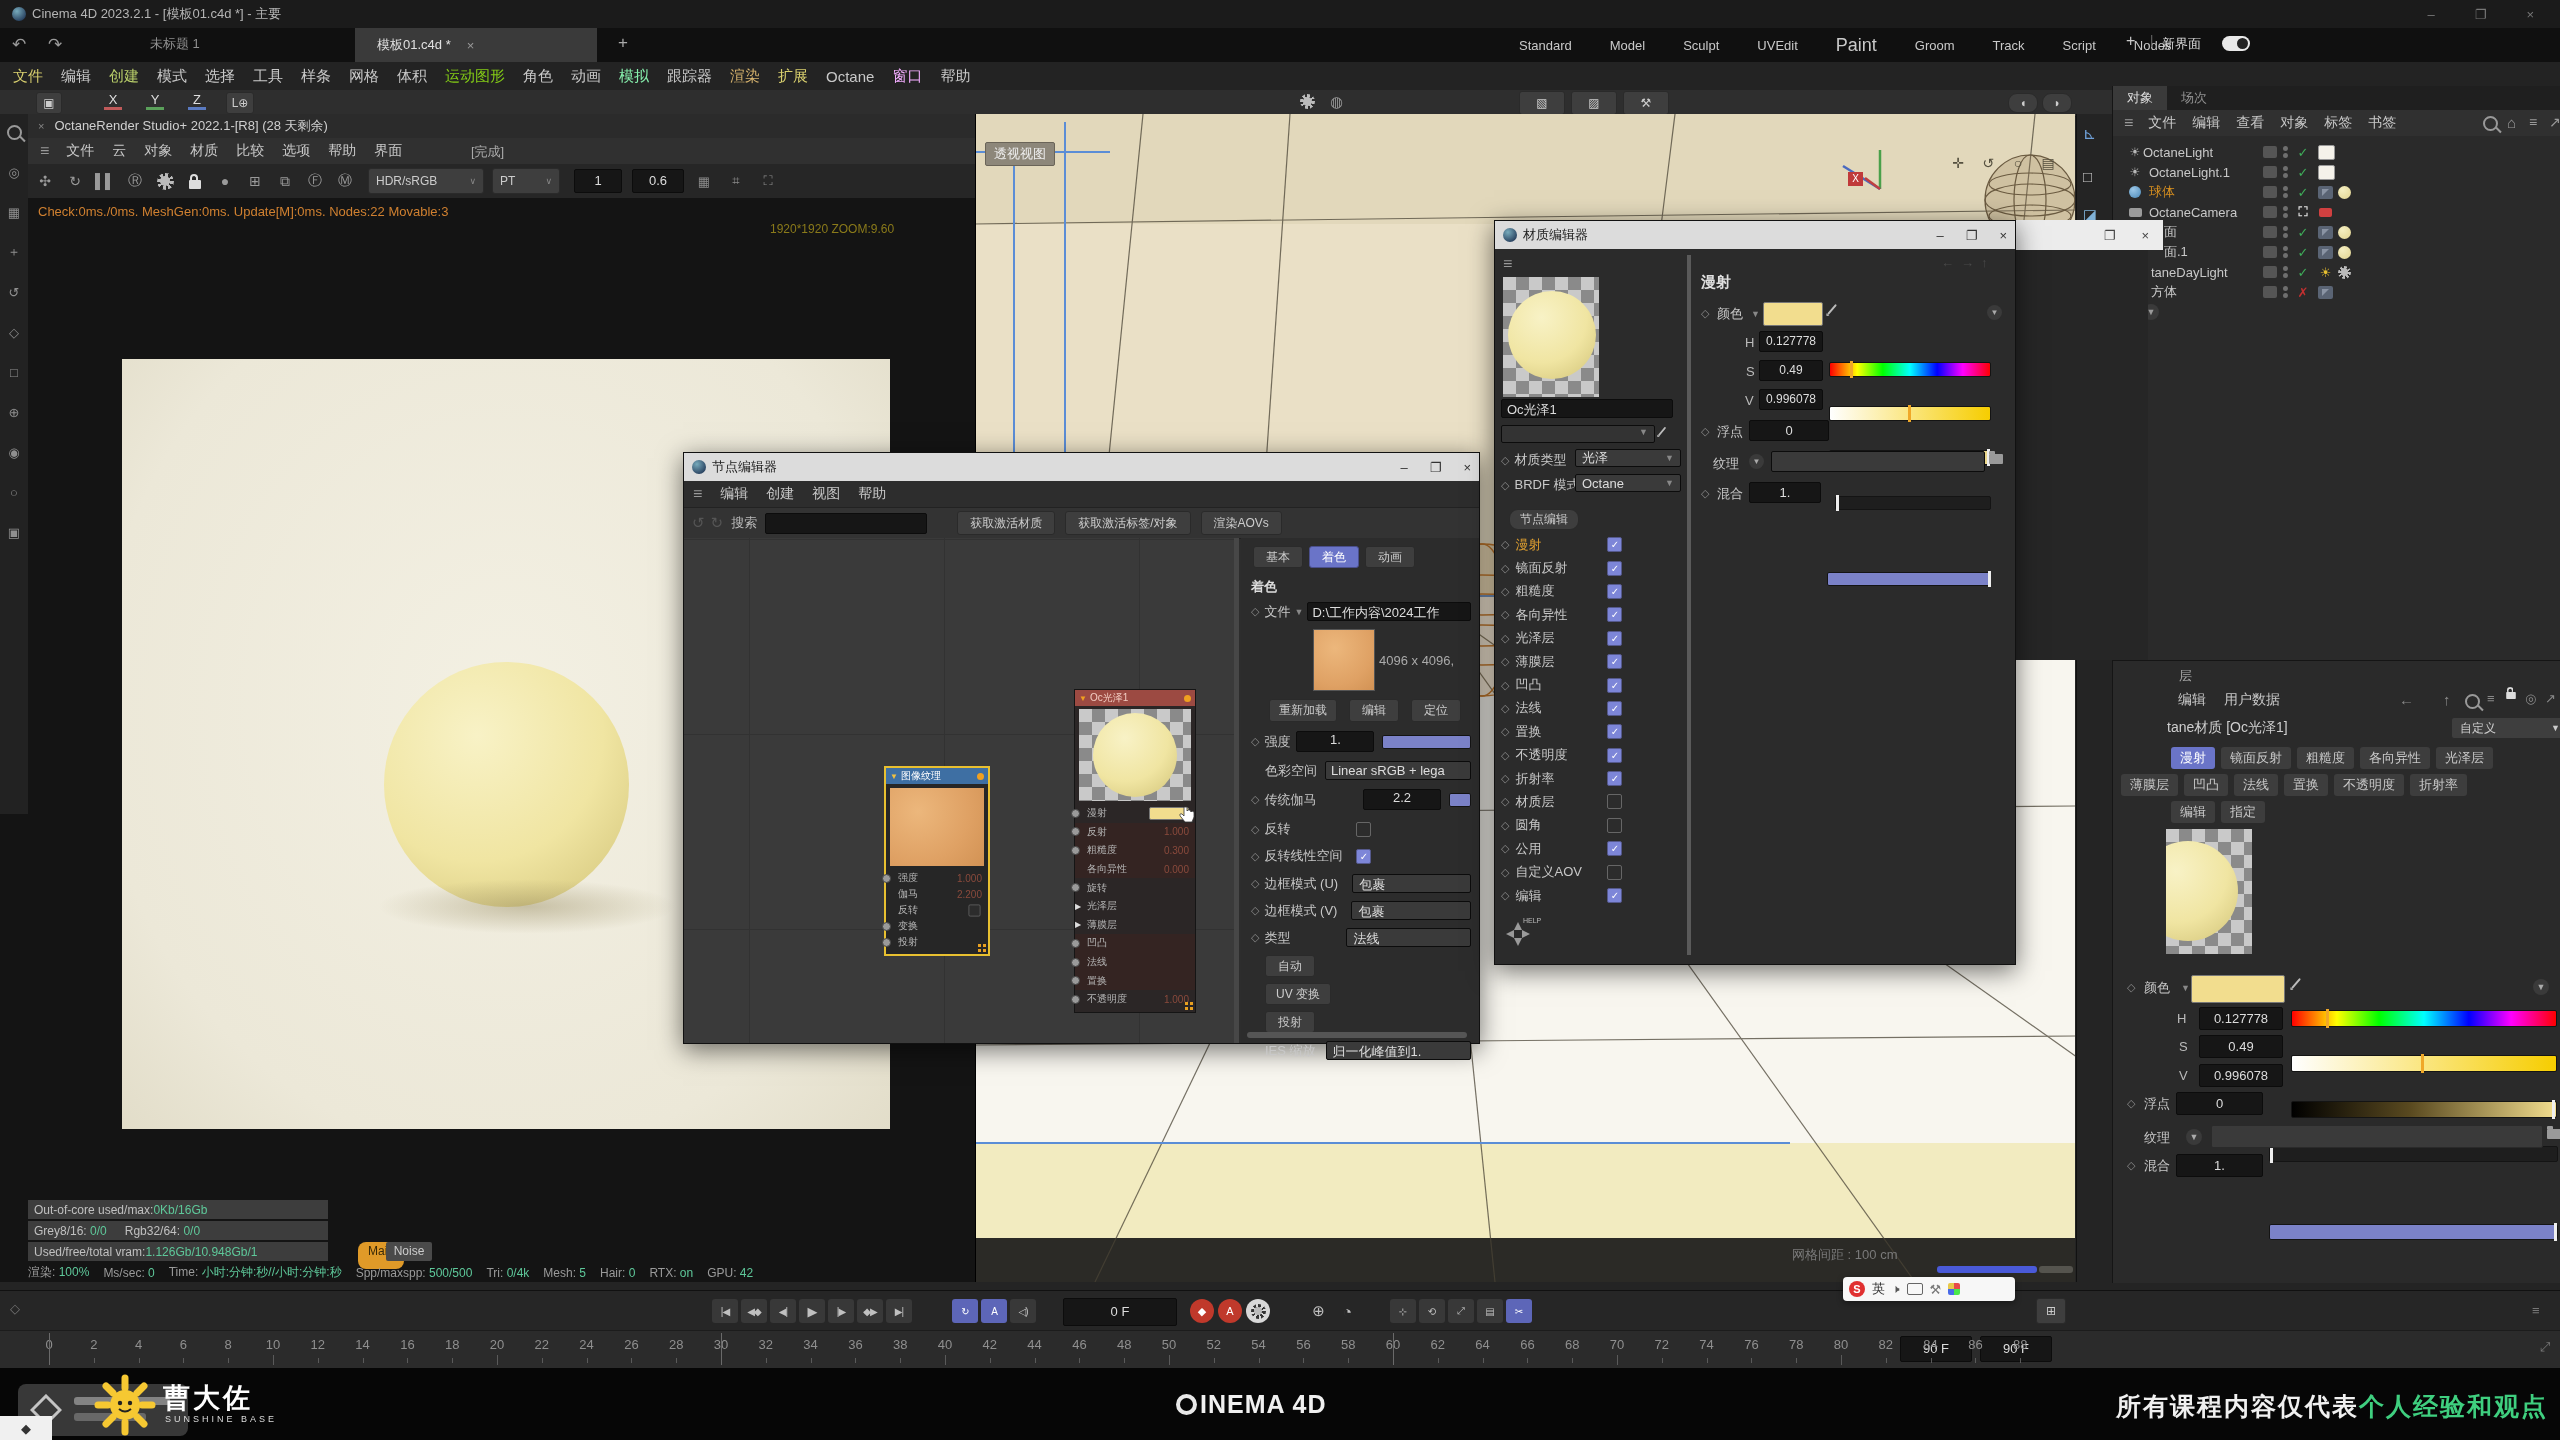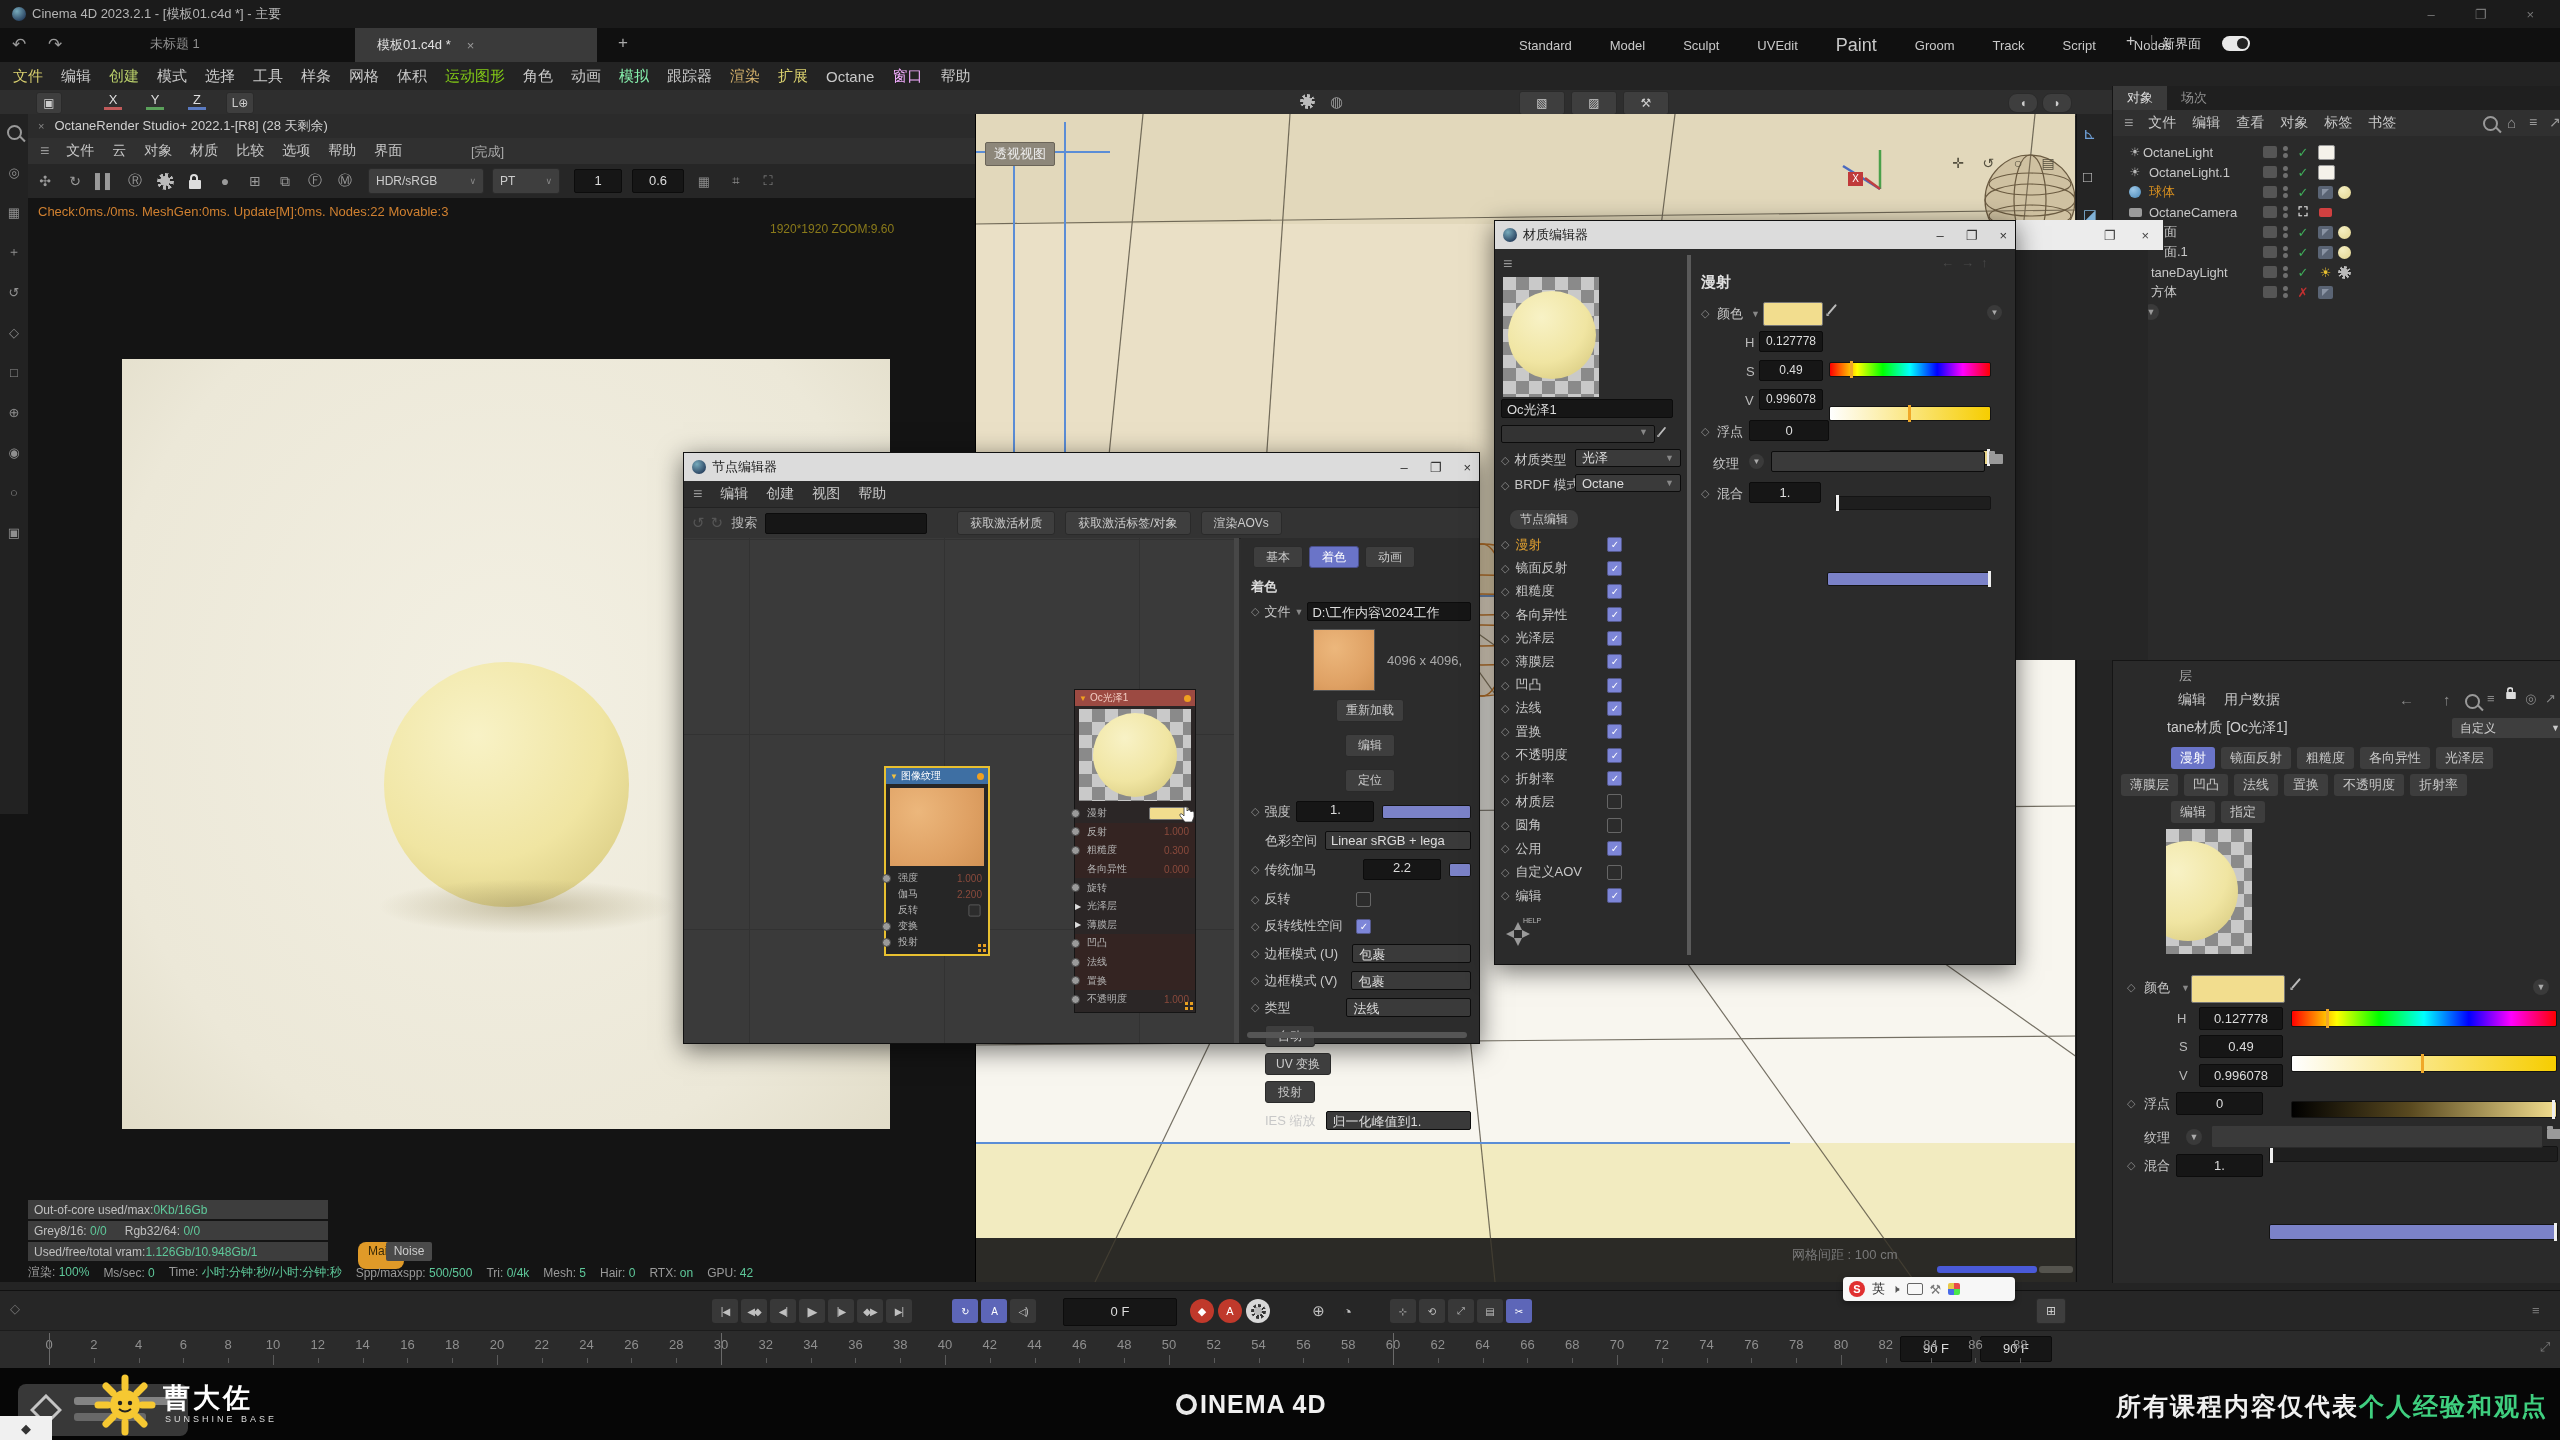--- a/index.html
+++ b/index.html
@@ -666,25 +666,25 @@
         <span class="vbtn" style="width:48px;height:20px;background:#6a74c8;color:#fff;border-color:#4a4f8c;">着色</span>
         <span class="vbtn" style="width:48px;height:20px;">动画</span>
       </div>
       <div style="padding:10px 0 0 10px;color:#ddd;font-weight:bold;">着色</div>
       <div class="row" style="padding:6px 8px 0 10px;">
         <span class="dia">◇</span>
           <span>文件</span>
         <span style="font-size:9px;color:#888;margin:0 4px;">▼</span>
         <span class="dark-input" style="flex:1;height:19px;white-space:nowrap;overflow:hidden;padding:1px 4px;box-sizing:border-box;">D:\工作内容\2024工作</span>
       </div>
-      <div class="row" style="padding:8px 8px 0 72px;gap:12px;">
+      <div class="row" style="padding:8px 8px 0 72px;gap:4px;">
         <span style="width:60px;height:60px;background:radial-gradient(circle at 35% 30%,#ecb77c,#dfa164 65%,#d29254);border:1px solid #555;"></span>
         <span style="color:#aaa;">4096 x 4096,</span>
       </div>
-      <div class="row" style="padding:8px 8px 0 28px;gap:12px;flex-direction:column;">
+      <div class="row" style="padding:8px 8px 0 28px;gap:12px;">
         <span class="vbtn" style="height:21px;padding:0 9px;">重新加载</span>
         <span class="vbtn" style="height:21px;padding:0 12px;">编辑</span>
         <span class="vbtn" style="height:21px;padding:0 12px;">定位</span>
       </div>
       <div class="row" style="padding:9px 8px 0 10px;">
         <span class="dia">◇</span>
           <span>强度</span>
         <span class="dark-input" style="width:76px;height:19px;text-align:center;margin-left:6px;">1.</span>
         <span class="slider mix" style="flex:1;height:12px;margin-left:8px;position:relative;display:inline-block;"></span>
       </div>

